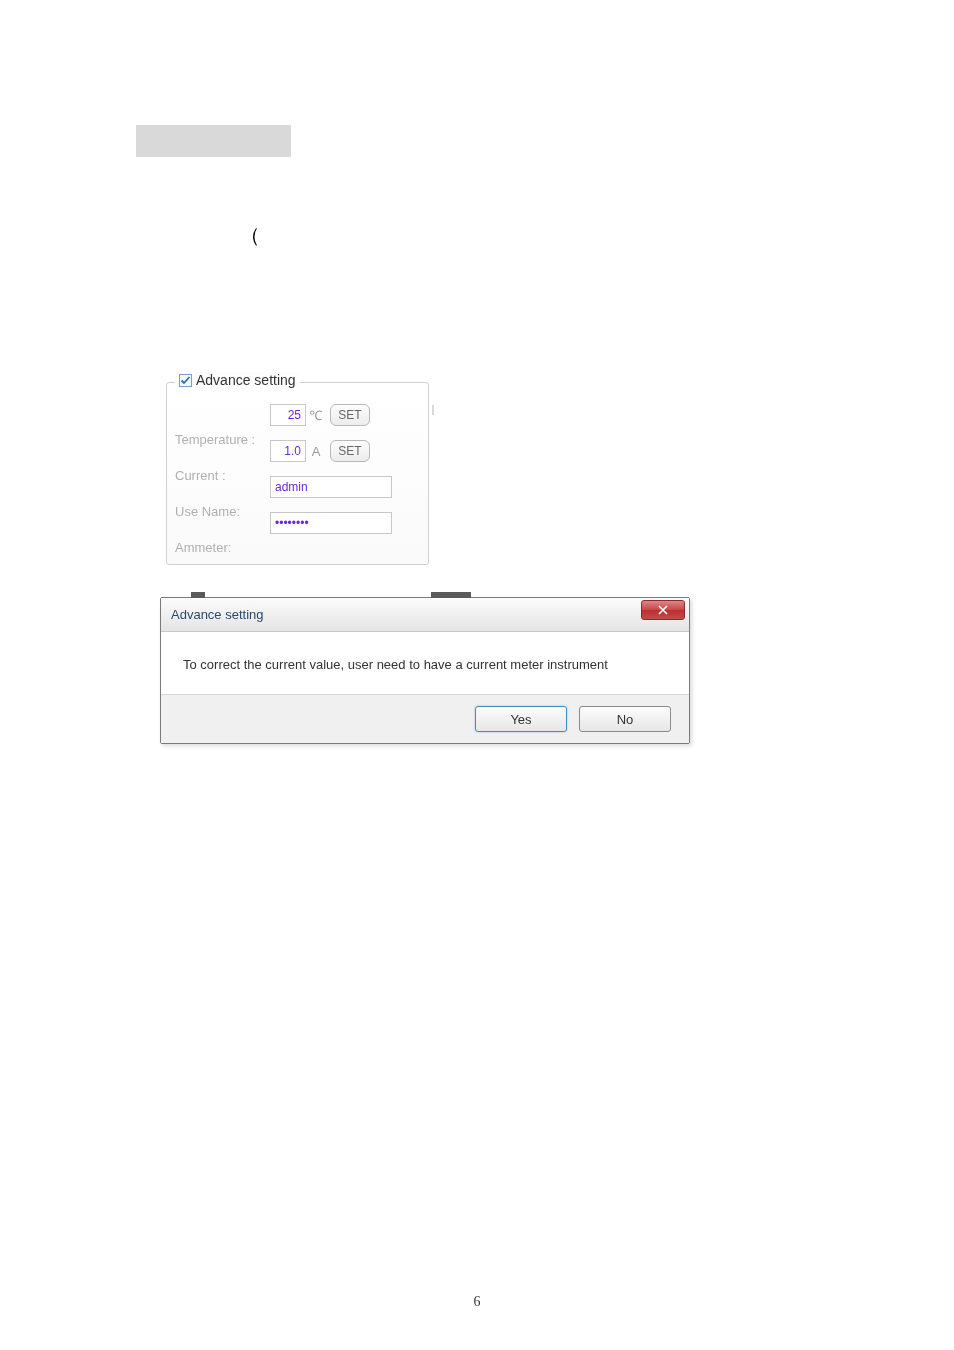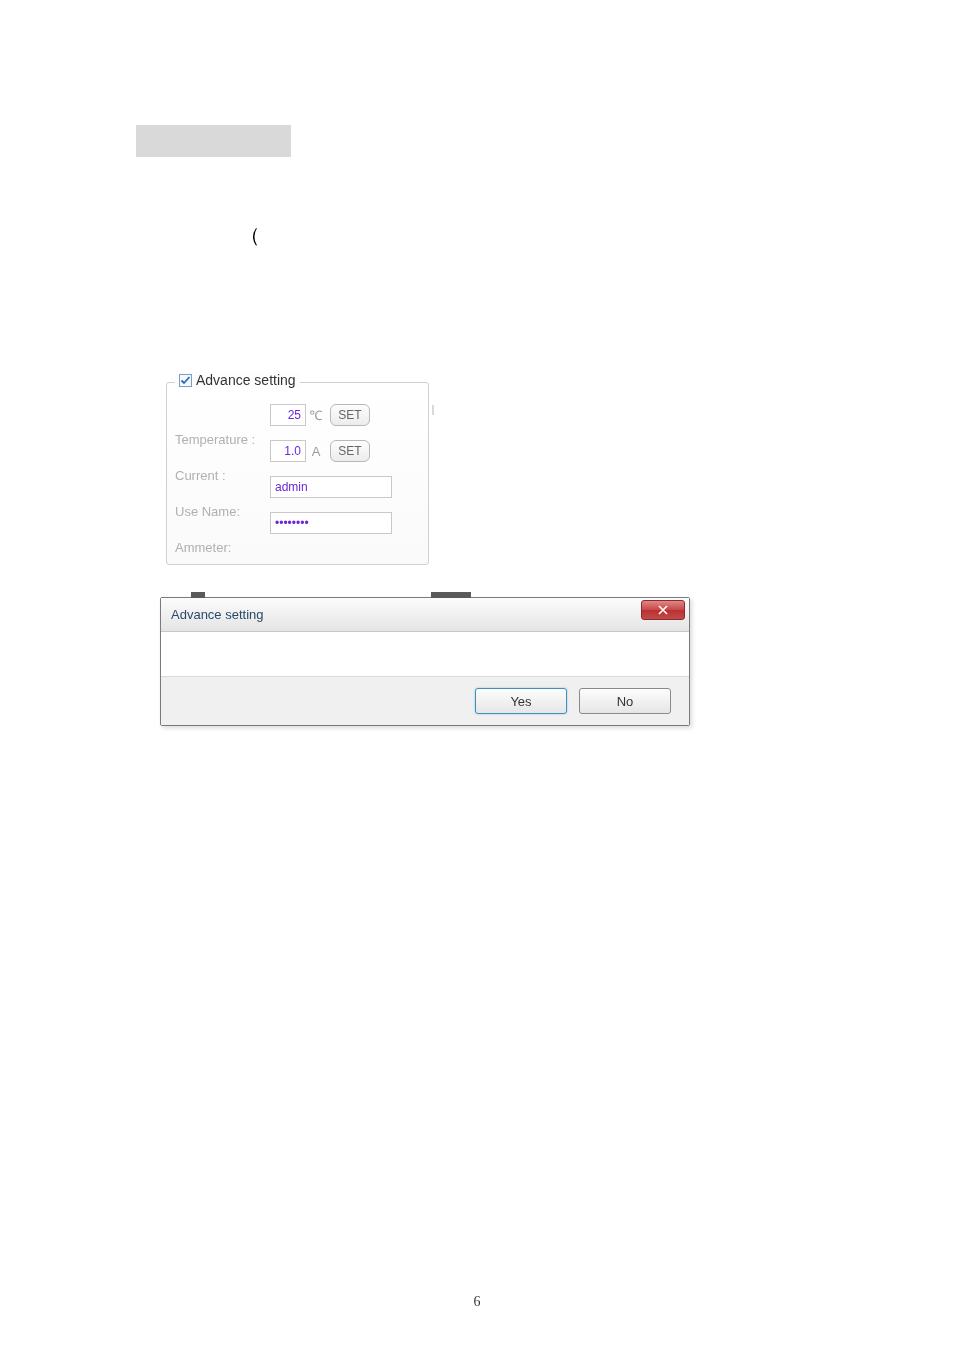--- a/index.html
+++ b/index.html
@@ -251,20 +251,21 @@
   <div class="dialog-notch-right"></div>
   <div class="dialog-title">
     <span class="dialog-title-text">Advance setting</span>
     <span class="close-btn">
       <svg width="12" height="10" viewBox="0 0 12 10">
         <path d="M2 1 L10 9 M10 1 L2 9" stroke="#ffffff" stroke-width="1.6"></path>
       </svg>
     </span>
   </div>
   <div class="dialog-body">
+    <div>To correct the current value, user need to have a current meter instrument</div>
   </div>
   <div class="dialog-footer">
     <span class="dlg-btn primary">Yes</span>
     <span class="dlg-btn">No</span>
   </div>
 </div>
 
 <div class="page-number">6</div>
 
 </body></html>

